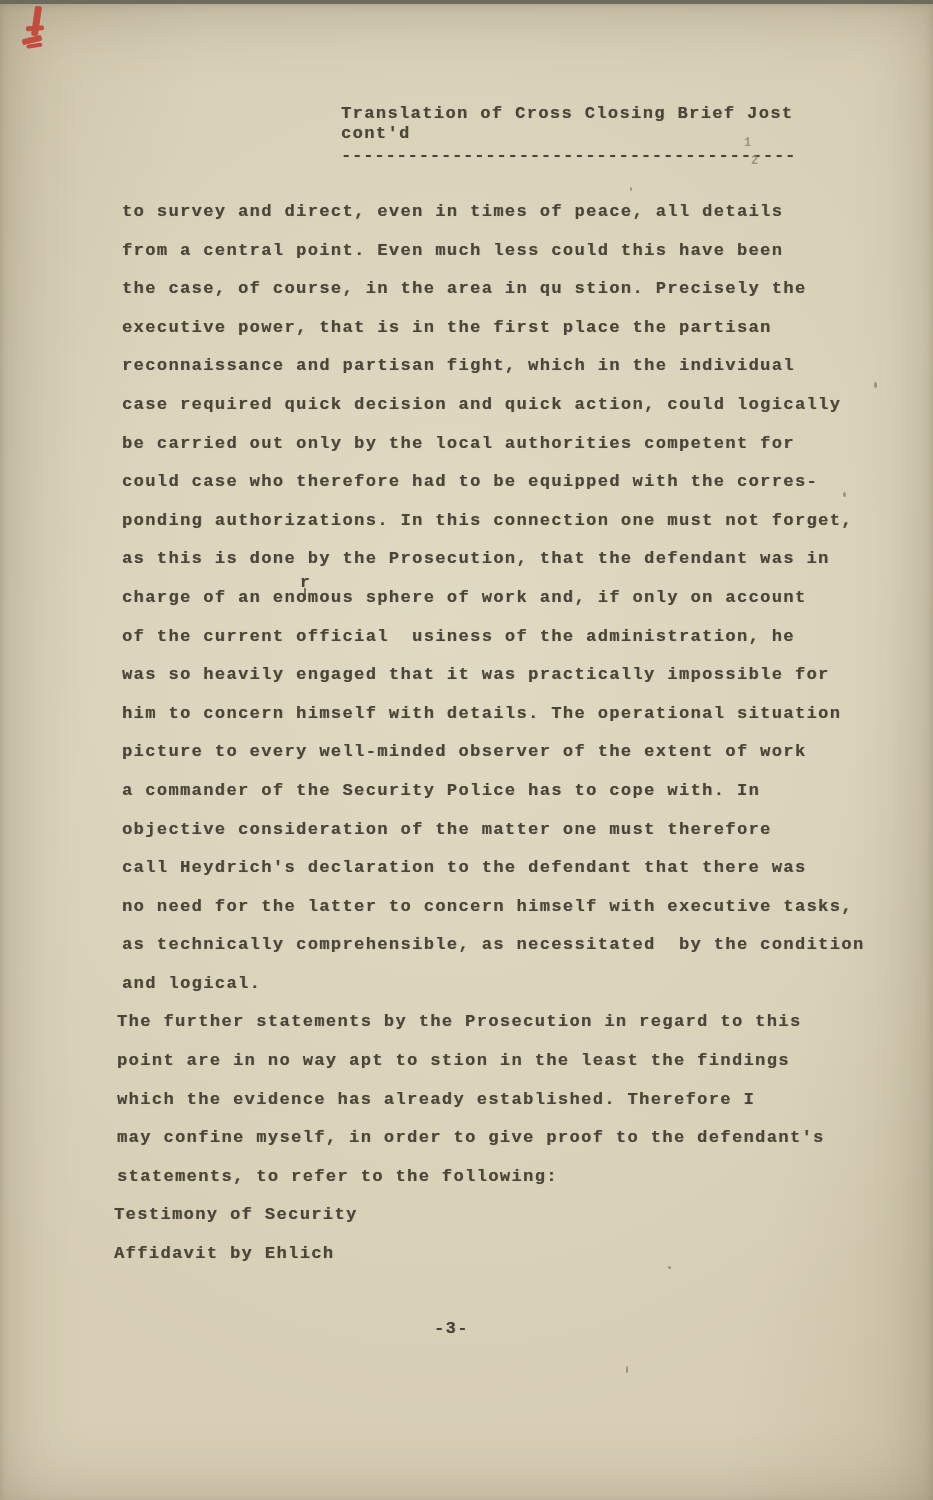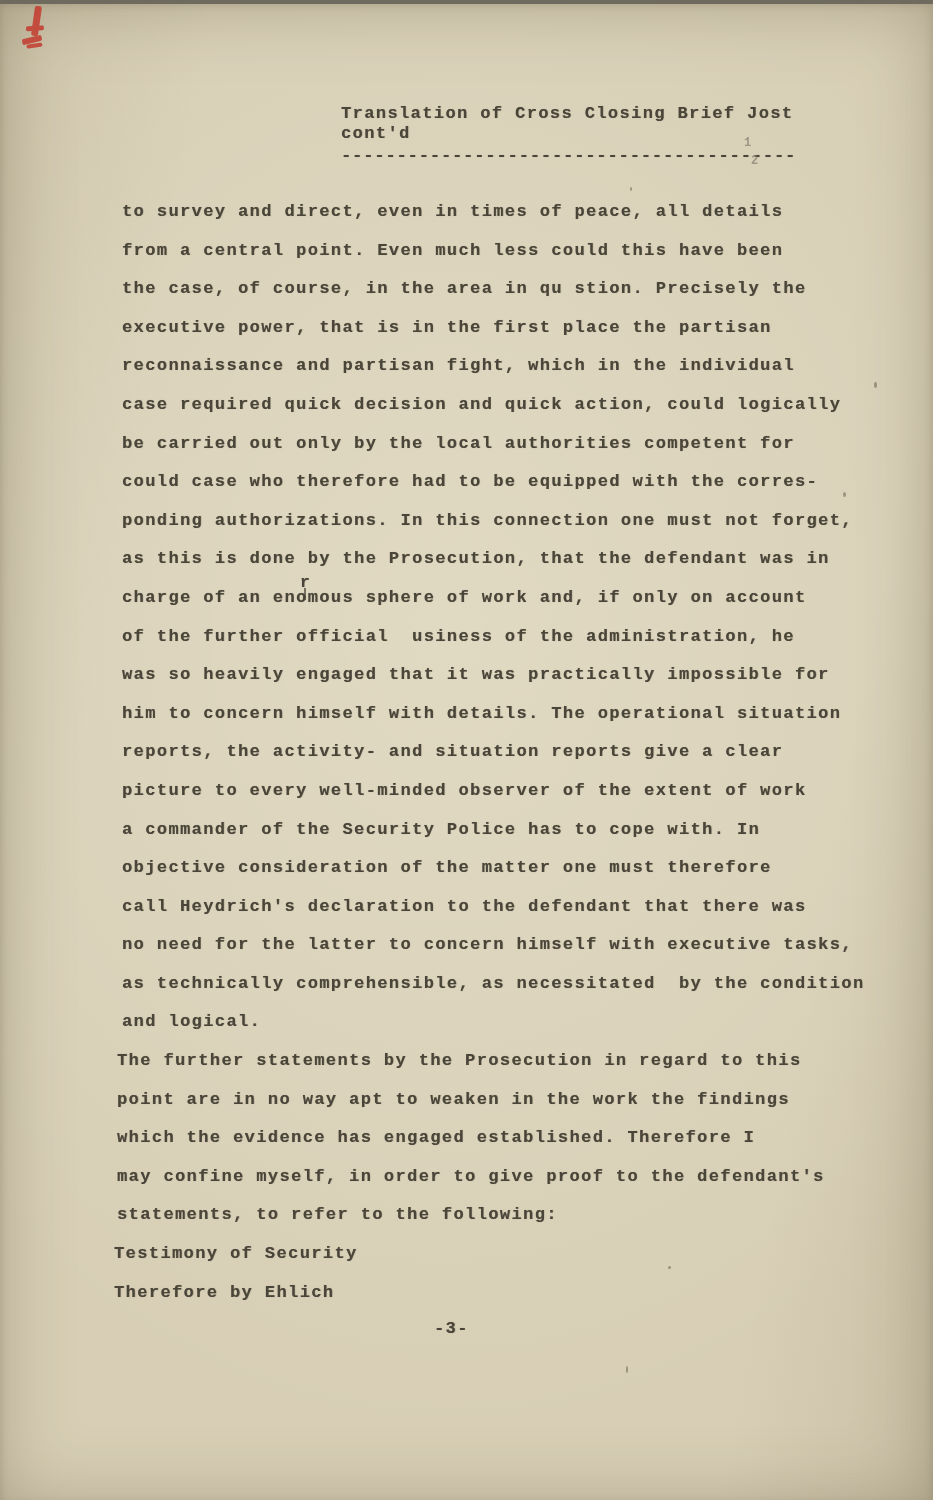--- a/index.html
+++ b/index.html
@@ -170,42 +170,41 @@
         <div class="txt line">from a central point. Even much less could this have been</div>
         <div class="txt line">the case, of course, in the area in qu stion. Precisely the</div>
         <div class="txt line">executive power, that is in the first place the partisan</div>
         <div class="txt line">reconnaissance and partisan fight, which in the individual</div>
         <div class="txt line">case required quick decision and quick action, could logically</div>
         <div class="txt line">be carried out only by the local authorities competent for</div>
         <div class="txt line">could case who therefore had to be equipped with the corres-</div>
         <div class="txt line">ponding authorizations. In this connection one must not forget,</div>
         <div class="txt line">as this is done by the Prosecution, that the defendant was in</div>
         <div class="txt line">charge of an enomous sphere of work and, if only on account</div>
-        <div class="txt line">of the further official  usiness of the administration, he</div>
+        <div class="txt line">of the current official  usiness of the administration, he</div>
         <div class="txt line">was so heavily engaged that it was practically impossible for</div>
         <div class="txt line">him to concern himself with details. The operational situation</div>
-        <div class="txt line">reports, the activity- and situation reports give a clear</div>
         <div class="txt line">picture to every well-minded observer of the extent of work</div>
         <div class="txt line">a commander of the Security Police has to cope with. In</div>
         <div class="txt line">objective consideration of the matter one must therefore</div>
         <div class="txt line">call Heydrich's declaration to the defendant that there was</div>
         <div class="txt line">no need for the latter to concern himself with executive tasks,</div>
         <div class="txt line">as technically comprehensible, as necessitated  by the condition</div>
         <div class="txt line">and logical.</div>
       </div>
     <div class="para-2">
         <div class="txt line">The further statements by the Prosecution in regard to this</div>
-        <div class="txt line">point are in no way apt to weaken in the work the findings</div>
-        <div class="txt line">which the evidence has engaged established. Therefore I</div>
+        <div class="txt line">point are in no way apt to stion in the least the findings</div>
+        <div class="txt line">which the evidence has already established. Therefore I</div>
         <div class="txt line">may confine myself, in order to give proof to the defendant's</div>
         <div class="txt line">statements, to refer to the following:</div>
       </div>
     <div class="refs">
         <div class="txt line">Testimony of Security</div>
-        <div class="txt line">Therefore by Ehlich</div>
+        <div class="txt line">Affidavit by Ehlich</div>
       </div>
   </div>
 
   <span class="insertion">r</span>
 
   <div class="txt footer">-3-</div>
 
   <div class="speck speck-1"></div>
   <div class="speck speck-2"></div>
   <div class="speck speck-3"></div>

